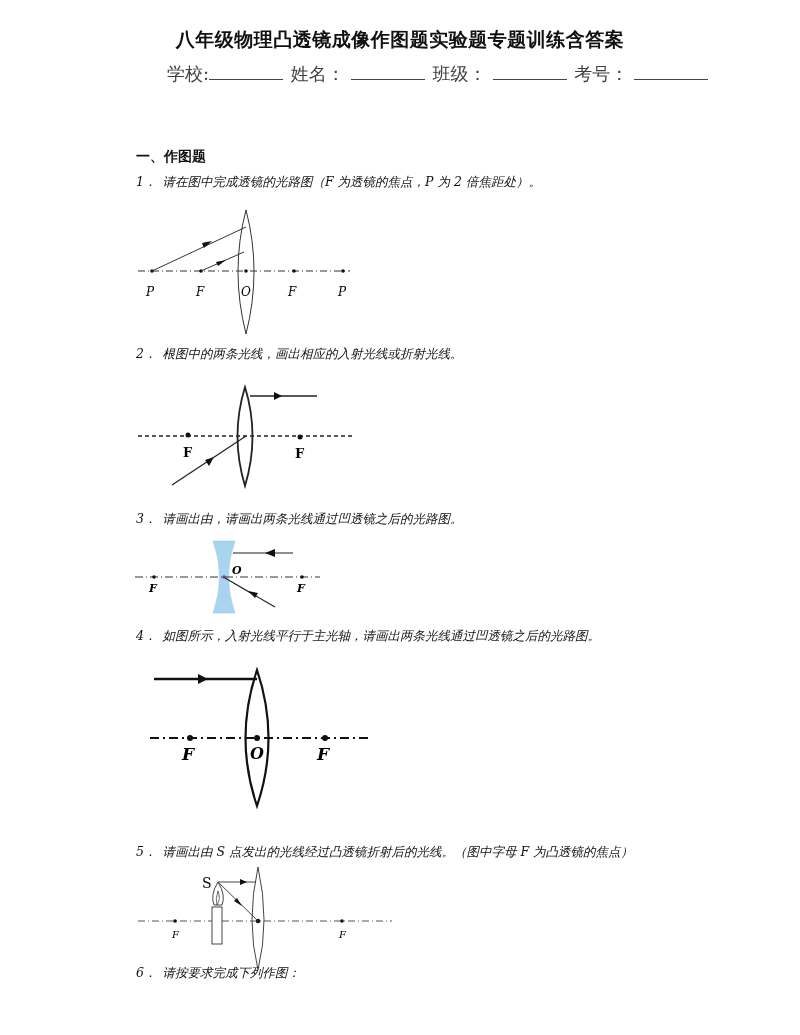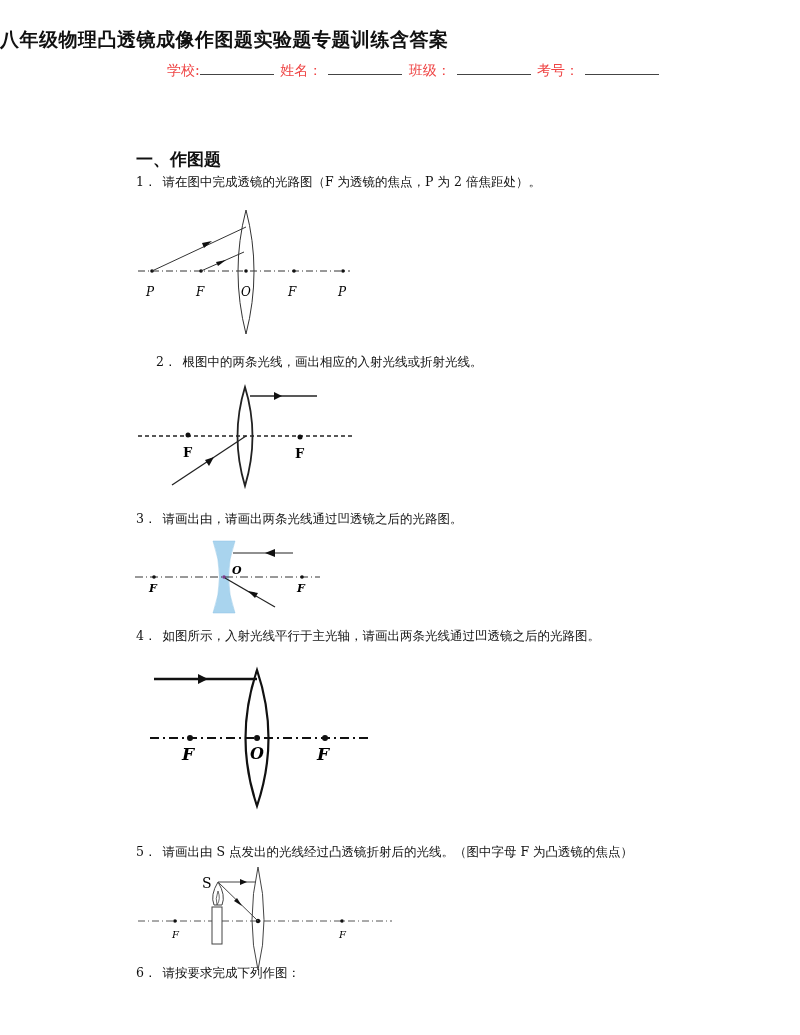--- a/index.html
+++ b/index.html
@@ -1,27 +1,27 @@
 <!DOCTYPE html>
 <html><head>
 <meta charset="utf-8">
 <style>
   html, body { margin: 0; padding: 0; background: #ffffff; }
   body { width: 800px; height: 1035px; position: relative; overflow: hidden;
          font-family: "DejaVu Serif", "Liberation Serif", serif; color: #111; }
-  .title { position: absolute; left: 0; width: 800px; top: 27px; 
+  .title { position: absolute; left: 0; width: 800px; top: 27px; text-align: center;
            font-family: "DejaVu Sans", "Liberation Sans", sans-serif; font-weight: bold;
            font-size: 19px; letter-spacing: 0.5px; color: #111; }
-  .info-row { position: absolute; top: 62px; left: 167px; font-size: 14px; color: #ef4444; white-space: nowrap; }
+  .info-row { position: absolute; top: 62px; left: 167px; font-size: 18px; color: #404040; white-space: nowrap; }
   .info-row .field { display: inline-block; }
   .info-row .blank { display: inline-block; width: 74px; border-bottom: 1px solid #444; height: 12px; vertical-align: baseline; margin-right: 2px; }
   .info-row .gap { display: inline-block; width: 6px; }
-  .section-h { position: absolute; left: 136px; top: 148px; font-size: 17px; font-weight: bold;
+  .section-h { position: absolute; left: 136px; top: 148px; font-size: 14px; font-weight: bold;
                font-family: "DejaVu Sans", "Liberation Sans", sans-serif; }
-  .q { position: absolute; left: 136px; font-size: 12.5px; white-space: nowrap; color: #111; }
+  .q { position: absolute; left: 136px; font-size: 12.5px; white-space: nowrap; color: #111; font-style: italic; }
   .q .num { margin-right: 6px; }
   .fig { position: absolute; }
   svg text { font-family: "DejaVu Serif", "Liberation Serif", serif; }
 </style>
 </head>
 <body>
 
 <div class="title">八年级物理凸透镜成像作图题实验题专题训练含答案</div>
 
 <div class="info-row">
@@ -48,21 +48,21 @@
   <polygon points="82,41 72,43 74,48" fill="#111"></polygon>
   <line x1="71" y1="71" x2="114" y2="52" stroke="#333" stroke-width="1"></line>
   <polygon points="96,60 86,62 88,66" fill="#111"></polygon>
   <text x="16" y="96" font-size="12" font-style="italic">P</text>
   <text x="66" y="96" font-size="12" font-style="italic">F</text>
   <text x="111" y="96" font-size="12" font-style="italic">O</text>
   <text x="158" y="96" font-size="12" font-style="italic">F</text>
   <text x="208" y="96" font-size="12" font-style="italic">P</text>
 </svg>
 
-<div class="q" style="top:354px;margin-left:20px;">
+<div class="q" style="top:346px;">
   <span class="num">2．</span><span>根图中的两条光线，画出相应的入射光线或折射光线。</span>
 </div>
 <svg class="fig" style="left:130px; top:380px;" width="240" height="120">
   <line x1="8" y1="56" x2="225" y2="56" stroke="#222" stroke-width="1.5" stroke-dasharray="4,3"></line>
   <path d="M115,7 Q130,56 115,106 Q100,56 115,7 Z" fill="none" stroke="#222" stroke-width="1.8"></path>
   <circle cx="58" cy="55" r="2.5" fill="#111"></circle>
   <circle cx="170" cy="57" r="2.5" fill="#111"></circle>
   <line x1="120" y1="16" x2="187" y2="16" stroke="#222" stroke-width="1.3"></line>
   <polygon points="152,16 144,12 144,20" fill="#111"></polygon>
   <line x1="42" y1="105" x2="116" y2="56" stroke="#222" stroke-width="1.3"></line>

